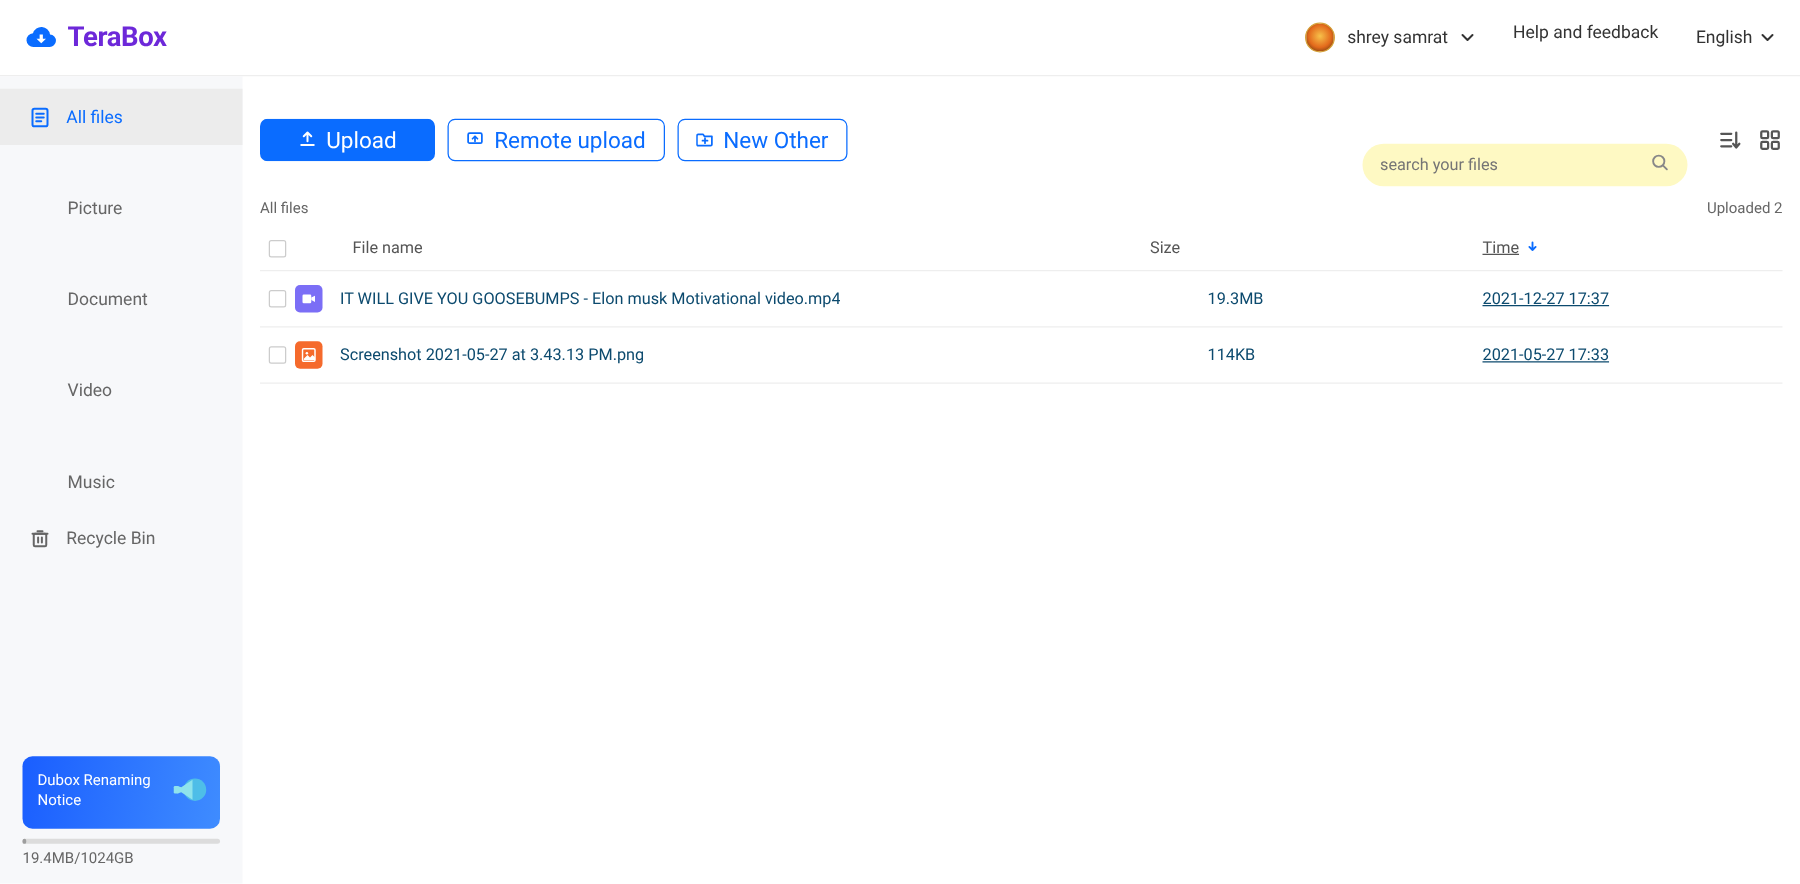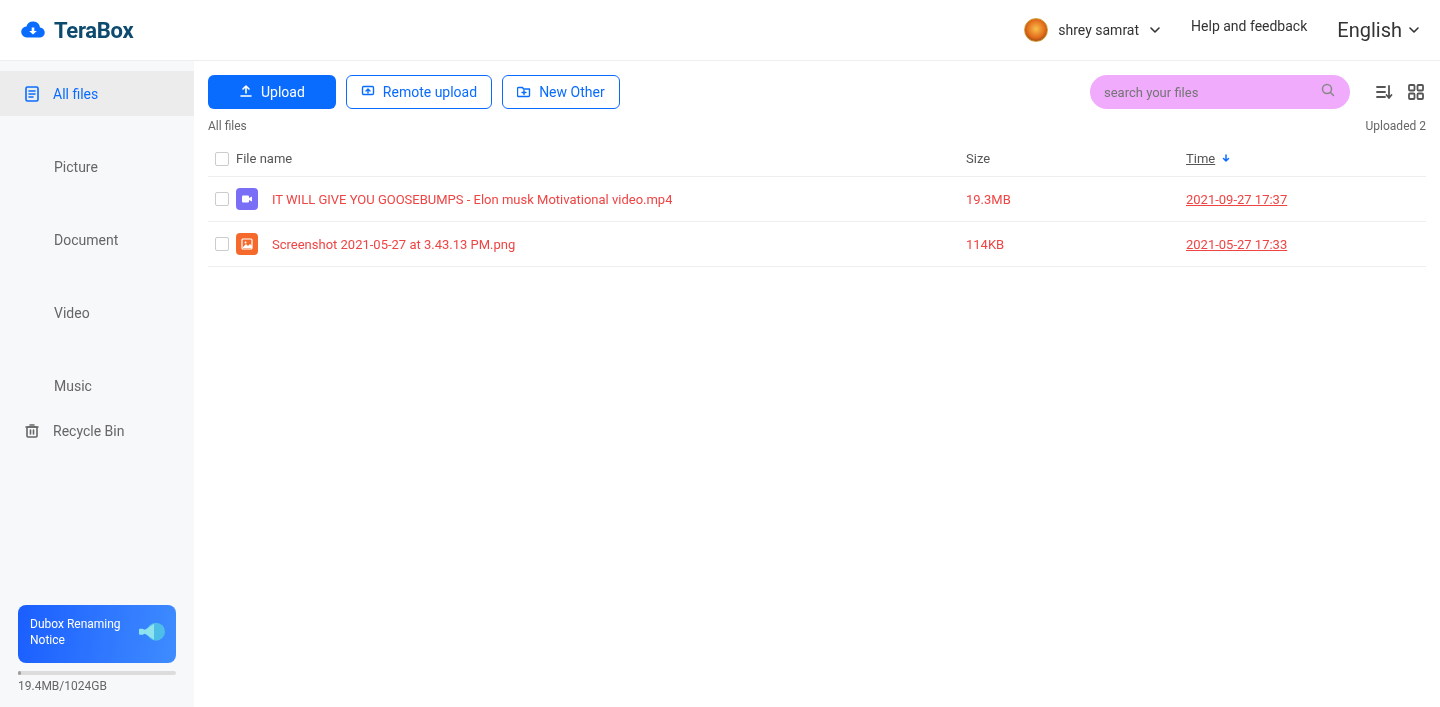--- a/index.html
+++ b/index.html
@@ -24,21 +24,21 @@
     }
     .logo {
       display: flex;
       align-items: center;
       gap: 8px;
     }
     .logo-icon svg { display: block; }
     .logo-text {
       font-size: 22px;
       font-weight: 700;
-      color: #0c4a6e;
+      color: #6d28d9;
       letter-spacing: -0.3px;
     }
     .header-spacer { flex: 1; }
     .header-right {
       display: flex;
       gap: 30px;
     }
     .user-block {
       display: flex;
       align-items: center;
@@ -52,21 +52,21 @@
       background: radial-gradient(circle at 50% 45%, #f7c14a 0%, #e36a1c 55%, #4a2c0a 100%);
       border: 1px solid #d6a23a;
     }
     .user-name { font-size: 14px; color: #333; }
     .header-link { font-size: 14px; color: #333; cursor: pointer; }
     .lang-block {
       display: flex;
       align-items: center;
       gap: 6px;
       cursor: pointer;
-      font-size: 20px;
+      font-size: 14px;
       color: #333;
     }
     .chev { display: inline-flex; }
     
     .layout {
       display: flex;
       height: calc(707px - 61px);
     }
     
     .sidebar {
@@ -142,45 +142,46 @@
       align-items: center;
       gap: 10px;
     }
     .btn {
       height: 34px;
       border-radius: 6px;
       display: inline-flex;
       align-items: center;
       gap: 8px;
       padding: 0 20px;
-      font-size: 14px;
+      font-size: 18px;
       cursor: pointer;
       border: 1px solid transparent;
     }
     .btn-primary {
       background: #0a6cff;
       color: #fff;
       padding: 0 30px;
     }
     .btn-outline {
       background: #fff;
       color: #0a6cff;
       border: 1px solid #0a6cff;
       padding: 11px 14px;
     }
     .toolbar-spacer { flex: 1; }
     .search {
       width: 260px;
       height: 34px;
-      background: #f0abfc;
+      background: #fef9c3;
       border-radius: 17px;
       display: flex;
       align-items: center;
       padding: 0 14px;
       gap: 8px;
+      margin-top: 40px;
     }
     .search input {
       flex: 1;
       border: none;
       background: transparent;
       outline: none;
       font-size: 13px;
       color: #555;
     }
     .view-toggle {
@@ -200,22 +201,22 @@
     .breadcrumb-row .spacer { flex: 1; }
     
     .table {
       margin-top: 8px;
     }
     .thead, .trow {
       display: flex;
       align-items: center;
       border-bottom: 1px solid #eee;
     }
-    .thead { height: 36px; font-size: 13px; color: #555; }
-    .trow { height: 45px; font-size: 13px; color: #ef4444; }
+    .thead { height: 36px; font-size: 13px; color: #555; gap: 46px; }
+    .trow { height: 45px; font-size: 13px; color: #0c4a6e; }
     .col-check { width: 28px; display: flex; align-items: center; justify-content: center; }
     .col-name { flex: 1; display: flex; align-items: center; gap: 14px; min-width: 0; }
     .col-size { width: 220px; text-align: left; }
     .col-time { width: 240px; text-align: left; display: flex; align-items: center; gap: 6px; text-decoration: underline; }
     .checkbox {
       width: 14px;
       height: 14px;
       border: 1.5px solid #ccc;
       border-radius: 2px;
       background: #fff;
@@ -416,21 +417,21 @@
             <div class="col-name">
               <span class="ficon video">
                 <svg width="12" height="12" viewBox="0 0 12 12">
                   <rect x="1" y="2.5" width="7" height="7" rx="1" fill="#fff"></rect>
                   <path d="M8 5l3-1.5v5L8 7z" fill="#fff"></path>
                 </svg>
               </span>
               <span class="fname">IT WILL GIVE YOU GOOSEBUMPS - Elon musk Motivational video.mp4</span>
             </div>
             <div class="col-size">19.3MB</div>
-            <div class="col-time">2021-09-27 17:37</div>
+            <div class="col-time">2021-12-27 17:37</div>
           </div>
           <div class="trow">
             <div class="col-check">
               <div class="checkbox"></div>
             </div>
             <div class="col-name">
               <span class="ficon image">
                 <svg width="12" height="12" viewBox="0 0 12 12">
                   <rect x="1" y="1" width="10" height="10" rx="1" fill="none" stroke="#fff" stroke-width="1.2"></rect>
                   <circle cx="4.5" cy="4.5" r="1" fill="#fff"></circle>

